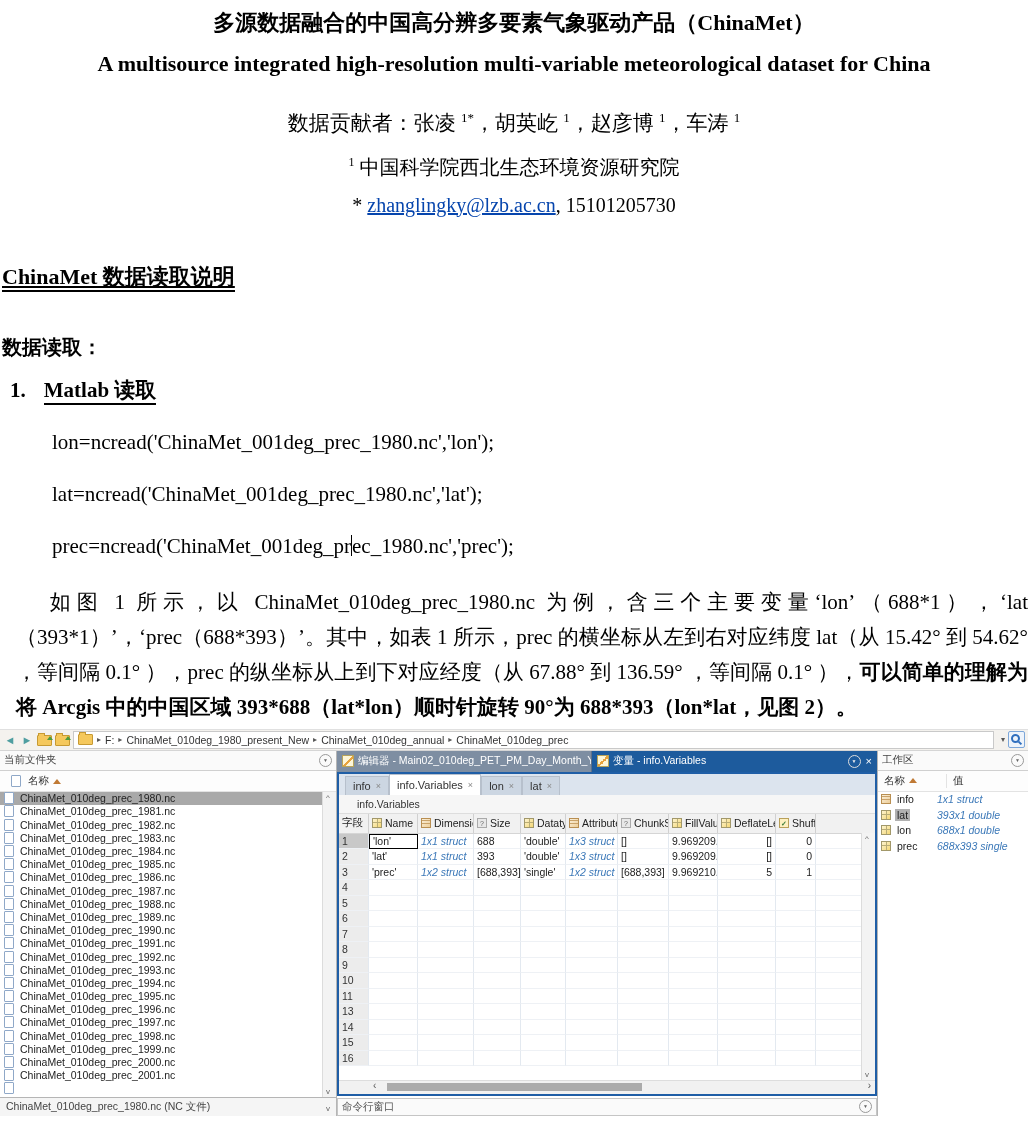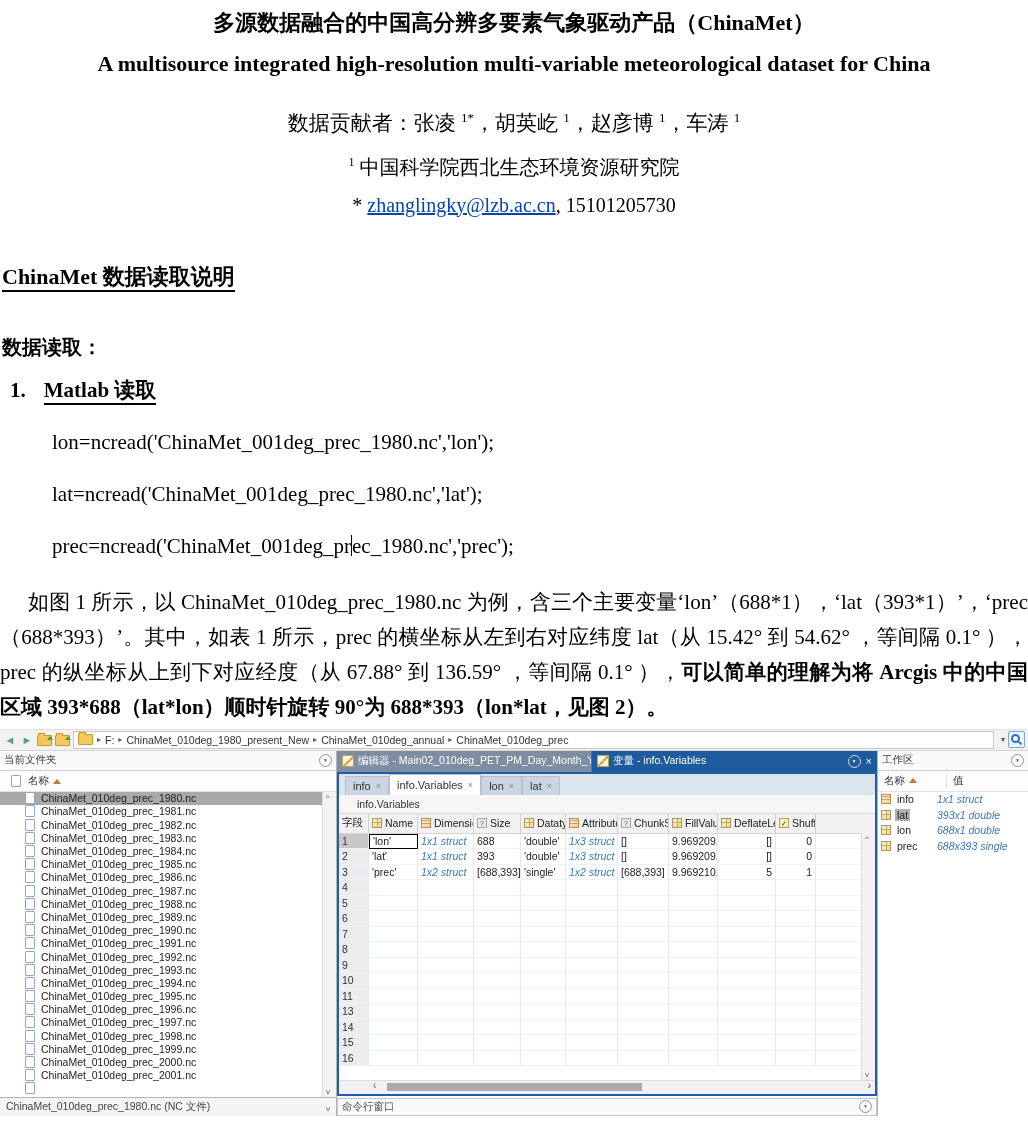--- a/index.html
+++ b/index.html
@@ -8,30 +8,30 @@
 
   
   .title-zh{margin:8px 0 0 0;text-align:center;font-size:22px;font-weight:bold;line-height:30px;}
   .title-en{margin:12px 0 0 0;text-align:center;font-size:22px;font-weight:bold;line-height:28px;}
   .byline{margin:26px 0 12px 0;text-align:center;font-size:21px;line-height:28px;}
   .byline sup{font-size:13px;}
   .affil{margin:12px 0 0 0;text-align:center;font-size:20px;line-height:26px;}
   .affil sup{font-size:12px;}
   .contact{margin:12px 0 0 0;text-align:center;font-size:20px;line-height:26px;}
   .contact a{color:#0645ad;text-decoration:underline;}
-  .sec-head{margin:44px 0 16px 2px;font-size:22px;line-height:30px;}
+  .sec-head{margin:44px 0 16px 2px;font-size:22px;line-height:30px;text-decoration:underline;}
   .sec-head span{font-weight:bold;border-bottom:2px solid #000;padding-bottom:1px;}
   .sub-head{margin:42px 0 0 2px;font-size:20px;font-weight:bold;line-height:26px;}
   .list-line{margin:16px 0 0 10px;font-size:21px;line-height:28px;font-weight:bold;}
   .list-line .ul{border-bottom:2px solid #000;padding-bottom:1px;}
   .list-line .num{margin-right:18px;}
   .code{margin:4px 0 0 52px;font-size:21px;}
   .code p{margin:25px 0;line-height:27px;}
   .caret{display:inline-block;width:1px;height:21px;background:#000;vertical-align:-3px;}
-  .para{margin:14px 0 0 0;font-size:21px;line-height:35px;text-align:justify;}
+  .para{margin:14px 0 0 16px;font-size:21px;line-height:35px;text-align:justify;}
   .para .ind{display:inline-block;width:28px;}
   .caption{margin:8px 0 0 0;text-align:center;font-size:20px;line-height:26px;letter-spacing:2px;}
 
   
   .shot{margin-top:4px;width:1028px;height:387px;font-family:"Liberation Sans",sans-serif;font-size:10.5px;color:#222;border-top:1px solid #e0e0e0;overflow:hidden;background:#fff;}
   .mtoolbar{height:21px;background:#f4f2ee;display:flex;align-items:center;gap:3px;padding:0 3px;border-bottom:1px solid #d5d5d5;box-sizing:border-box;}
   .navarrow{width:14px;text-align:center;color:#4f9ea0;font-size:11px;line-height:14px;}
   .navarrow.back::after{content:"◄";}
   .navarrow.fwd::after{content:"►";}
   .folder{width:13px;height:9px;background:#f5c85c;border:1px solid #c79a33;border-radius:1px;position:relative;margin-top:2px;}
@@ -52,21 +52,21 @@
   .pmenu.lite{border-color:#ddd;}
   .pmenu.lite::after{color:#eee;}
 
   
   .left-panel{width:337px;flex:none;display:flex;flex-direction:column;border-right:1px solid #b5b5b5;box-sizing:border-box;}
   .lp-head{height:19px;background:#fafafa;border-bottom:1px solid #d0d0d0;display:flex;align-items:center;justify-content:space-between;padding:0 4px;color:#444;}
   .lp-colhead{height:20px;background:#fdfdfd;border-bottom:1px solid #e3e3e3;display:flex;align-items:center;gap:7px;padding-left:11px;color:#333;}
   .sort-asc{display:inline-block;width:0;height:0;border-left:4px solid transparent;border-right:4px solid transparent;border-bottom:5px solid #c07a35;margin-left:4px;}
   .doc-ic{width:8px;height:10px;background:#fff;border:1px solid #8fa8c8;border-radius:1px;flex:none;}
   .file-list{flex:1;overflow:hidden;position:relative;}
-  .frow{height:13.2px;display:flex;align-items:center;gap:6px;padding-left:25px;white-space:nowrap;color:#222;}
+  .frow{height:13.2px;display:flex;align-items:center;gap:6px;padding-left:4px;white-space:nowrap;color:#222;}
   .frow .fname{font-size:10.5px;}
   .frow.sel{background:#a9a9a9;}
   .vscroll{position:absolute;top:0;right:0;bottom:0;width:13px;background:#f3f3f3;border-left:1px solid #dcdcdc;}
   .vscroll::before{content:"^";position:absolute;top:1px;left:3px;font-size:8px;color:#666;}
   .vscroll::after{content:"v";position:absolute;bottom:1px;left:3px;font-size:8px;color:#666;}
   .lp-status{height:18px;border-top:1px solid #b5b5b5;background:#f5f5f5;display:flex;align-items:center;justify-content:space-between;padding:0 6px;color:#444;white-space:nowrap;overflow:hidden;gap:48px;}
   .lp-status .chev::after{content:"v";font-size:8px;color:#666;}
 
   
   .mid-panel{width:540px;flex:none;display:flex;flex-direction:column;box-sizing:border-box;}

